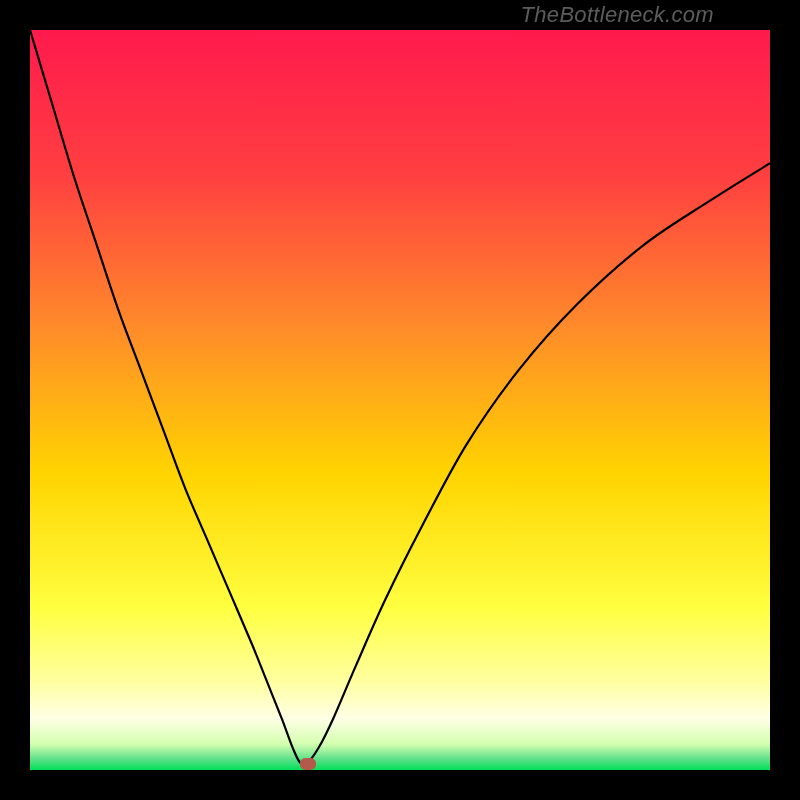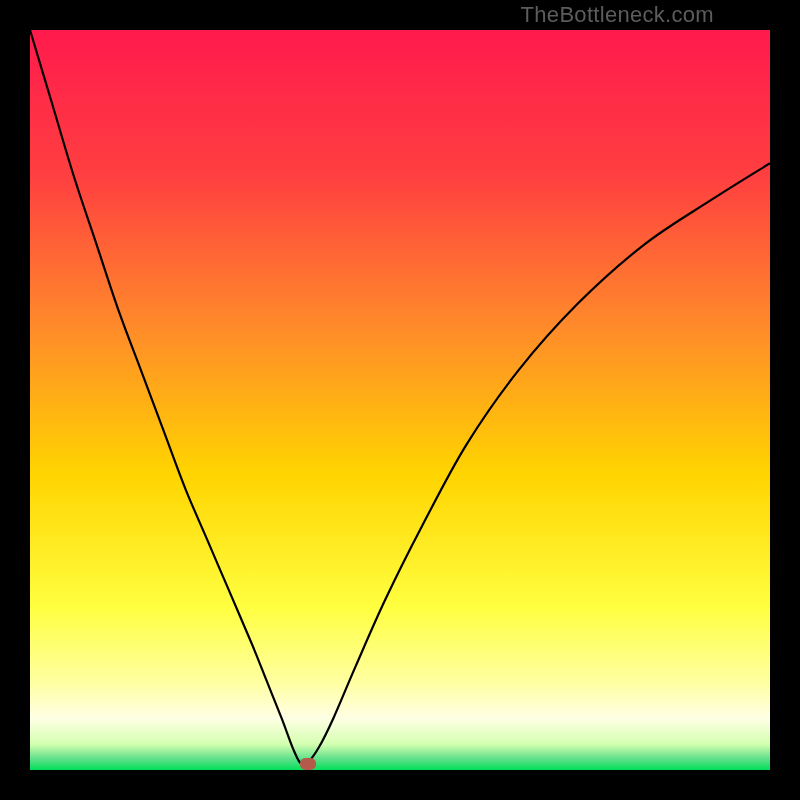--- a/index.html
+++ b/index.html
@@ -9,20 +9,21 @@
     height: 800px;
     background: #000;
     font-family: Arial, Helvetica, sans-serif;
     overflow: hidden;
   }
   .frame {
     position: relative;
     width: 724px;
     height: 800px;
     background: #000;
+    font-style: italic;
   }
   .watermark {
     position: absolute;
     top: 2px;
     right: 10px;
     color: #5c5c5c;
     font-size: 22px;
     font-weight: 500;
     letter-spacing: 0.3px;
     user-select: none;

